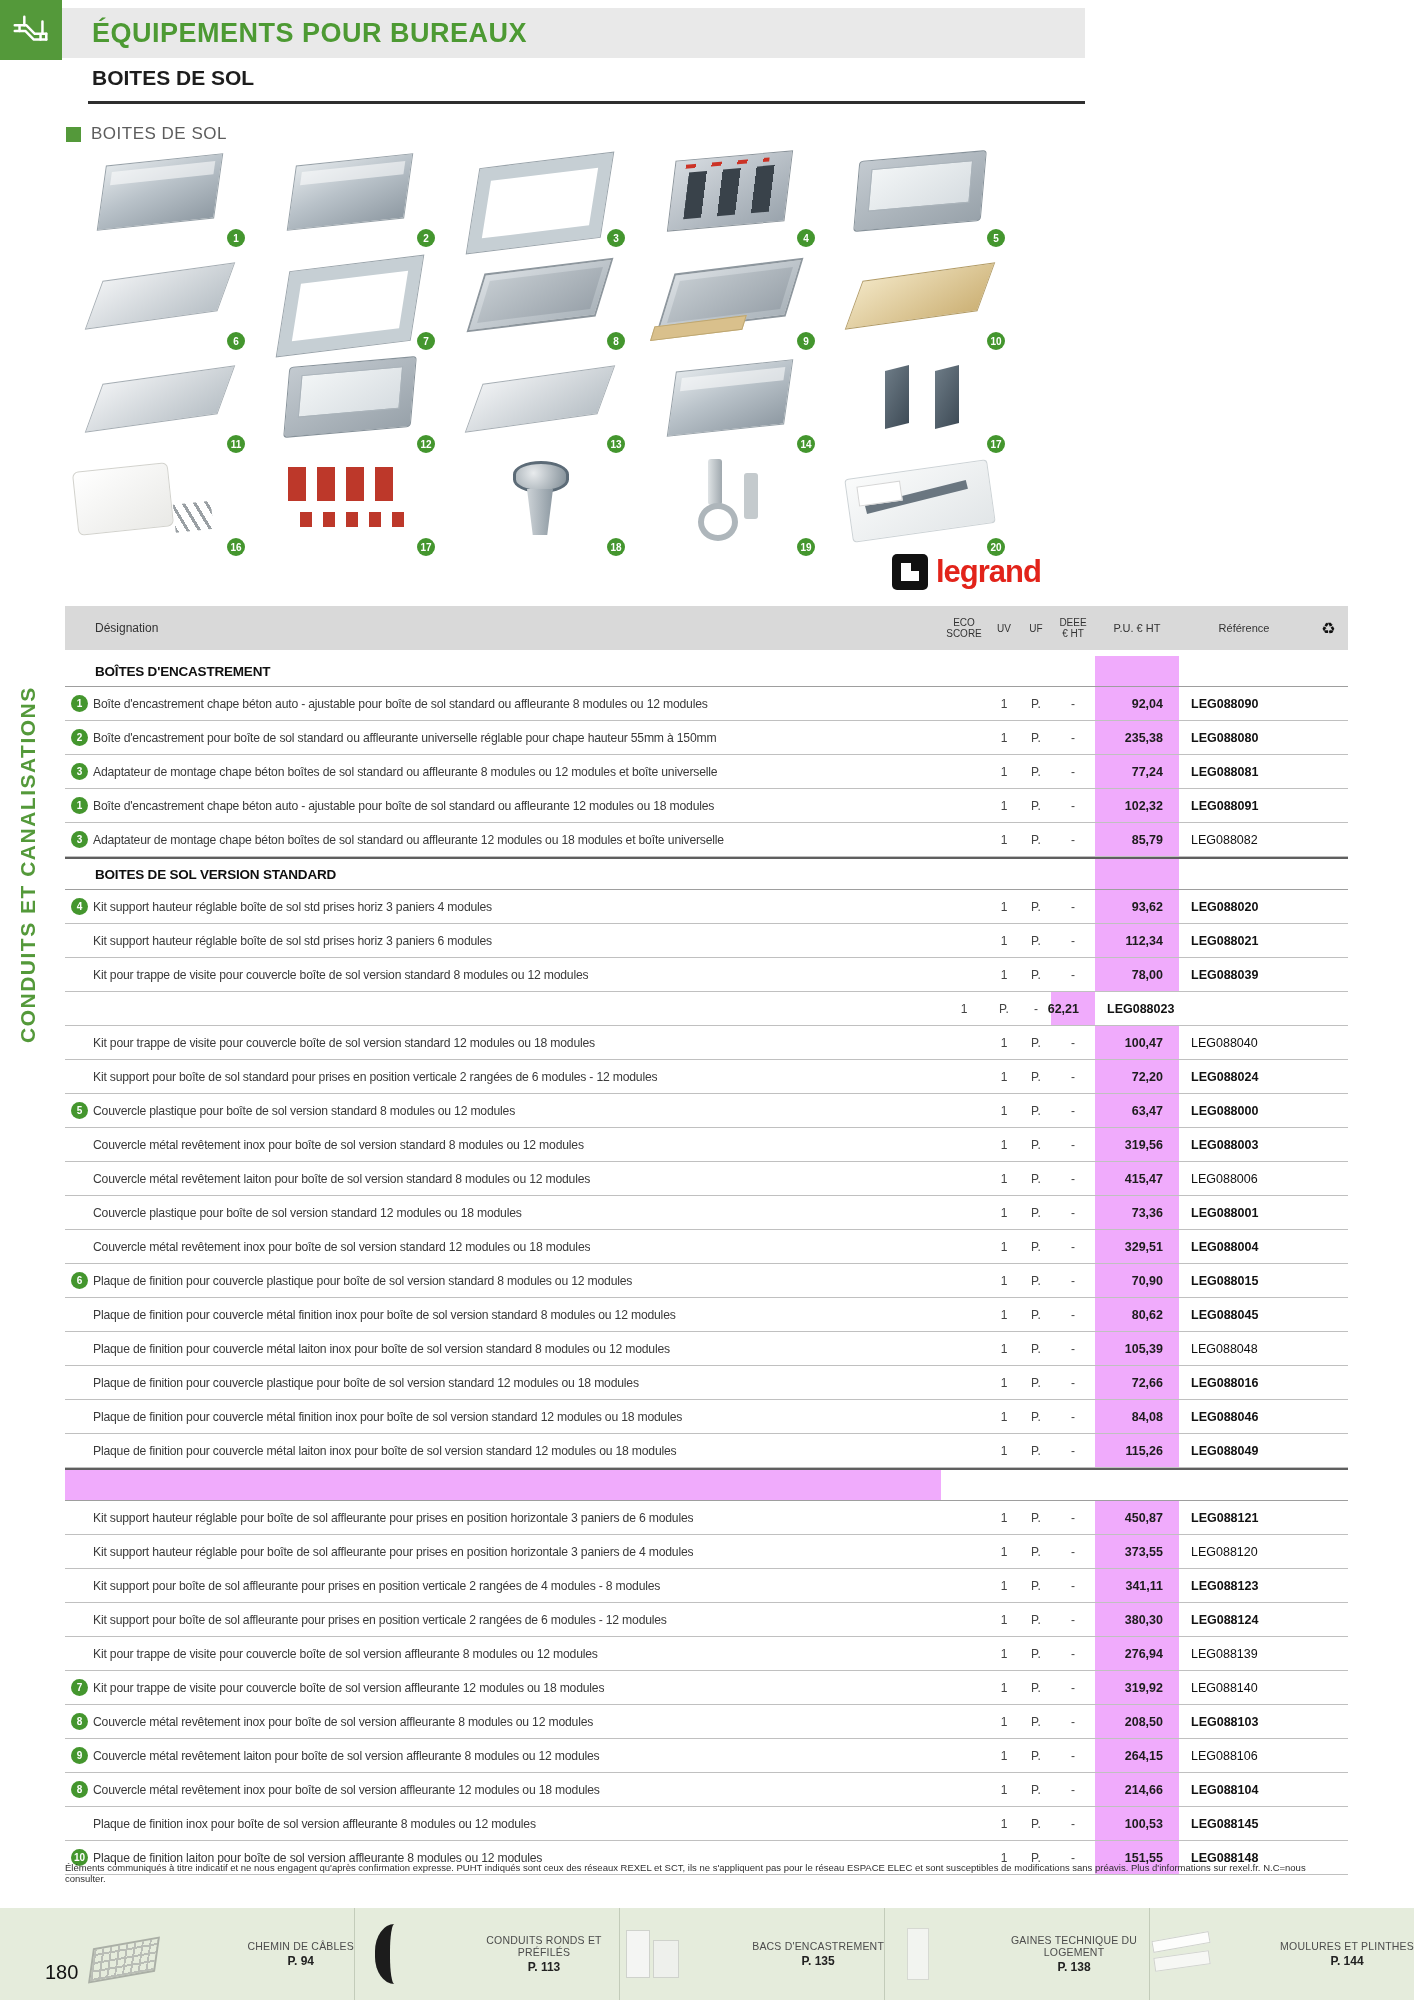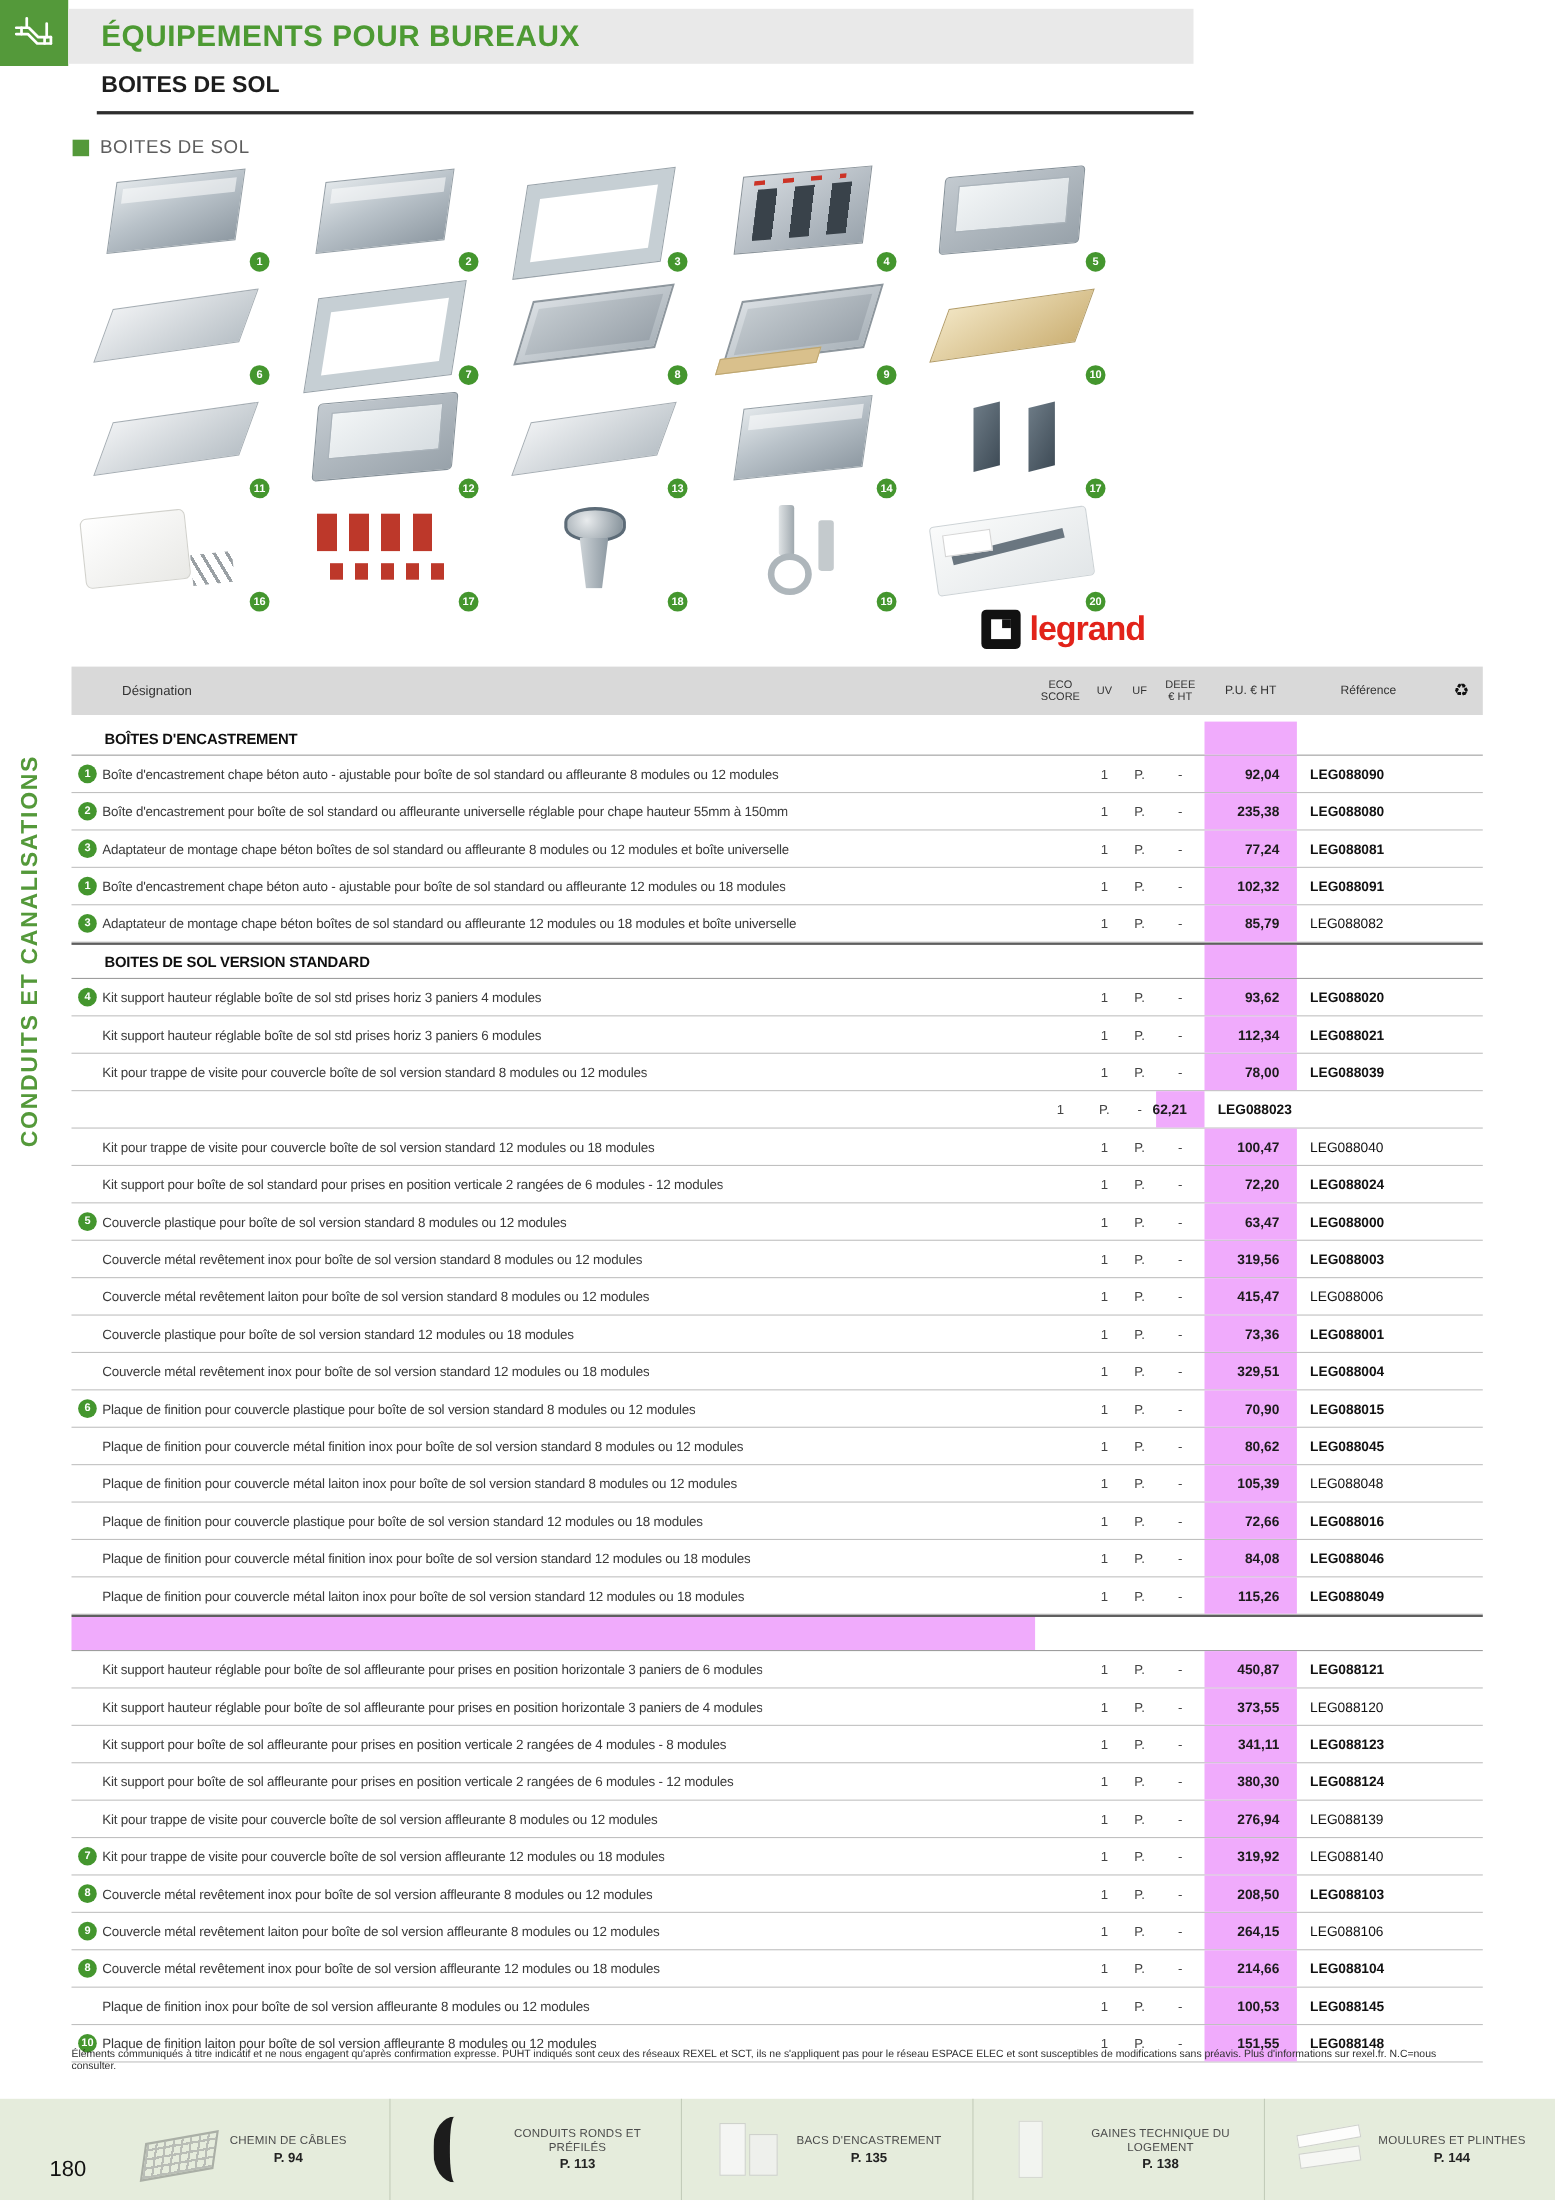--- a/index.html
+++ b/index.html
@@ -92,21 +92,21 @@
            background:#fff;border:1px solid #d5d5d5}
 
   
   .legrand{position:absolute;left:892px;top:554px;display:flex;align-items:center;gap:8px}
   .lg-txt{font-size:31px;font-weight:bold;color:#e2231a;letter-spacing:-1px}
 
   
   .table{position:absolute;left:65px;top:606px;width:1283px}
   .trow{display:grid;grid-template-columns:876px 46px 34px 30px 44px 84px 130px 39px;align-items:center}
   .thead{height:44px;background:#d9d9d9;margin-bottom:6px}
-  .thead .c-des{font-size:12px;color:#333;padding-left:46px}
+  .thead .c-des{font-size:12px;color:#333;padding-left:30px}
   .h{font-size:10px;color:#333;text-align:center;line-height:11px}
   .h.two span{display:block}
   .h.ref{font-size:11px}
   .rec{font-size:16px;color:#111}
   .sec{height:30px;border-top:2px solid #5f5f5f;border-bottom:1px solid #9e9e9e}
   #tbody .sec:first-child{border-top:none}
   .sec .c-des{grid-column:1/6}
   .sec-t{font-size:13.5px;font-weight:bold;color:#0f0f0f;padding-left:30px;letter-spacing:-.2px}
   .data{height:33px;border-bottom:1px solid #c0c0c0}
   .c-des{position:relative;height:100%;display:flex;align-items:center}
@@ -117,21 +117,21 @@
   .c-price{background:#f0abfc;height:100%;display:flex;align-items:center;justify-content:flex-end;
            padding-right:16px;box-sizing:border-box;font-size:12.5px;font-weight:bold;color:#1c1c1c}
   .c-ref{font-size:12.5px;color:#111;padding-left:12px;font-weight:normal}
   .c-ref.b{font-weight:bold}
 
   
   .footnote{position:absolute;left:65px;top:1862px;width:1283px;margin:0;font-size:9.5px;color:#2e2e2e}
   .footer{position:absolute;left:0;top:1908px;width:1414px;height:92px;background:#e5ecdc}
   .pageno{position:absolute;left:45px;bottom:16px;font-size:20px;color:#111}
   .fitems{position:absolute;left:90px;top:0;right:0;height:100%;display:flex}
-  .fitem{flex:1;display:flex;align-items:center;justify-content:center;gap:12px;border-left:1px solid #c3ccba;cursor:pointer}
+  .fitem{flex:1;display:flex;align-items:center;justify-content:space-between;gap:12px;border-left:1px solid #c3ccba;cursor:pointer}
   .fitem:first-child{border-left:none}
   .flbl{text-align:center}
   .fl1{font-size:10.5px;color:#4c4c4c;letter-spacing:.2px;max-width:150px}
   .fl2{font-size:12px;font-weight:bold;color:#222;margin-top:2px}
   .ft{width:64px;height:52px;position:relative;flex:none}
   .ft-tray{width:64px;height:30px;margin-top:12px;border:2px solid #aaafa6;transform:rotate(-10deg) skewX(-18deg);
      background:repeating-linear-gradient(90deg,#b9bdb6 0 2px,transparent 2px 8px),
                 repeating-linear-gradient(0deg,#b9bdb6 0 2px,transparent 2px 8px)}
   .ft-cable::before{content:"";position:absolute;left:20px;top:-4px;width:28px;height:60px;
      border-left:15px solid #1c1c1c;border-radius:45%}

